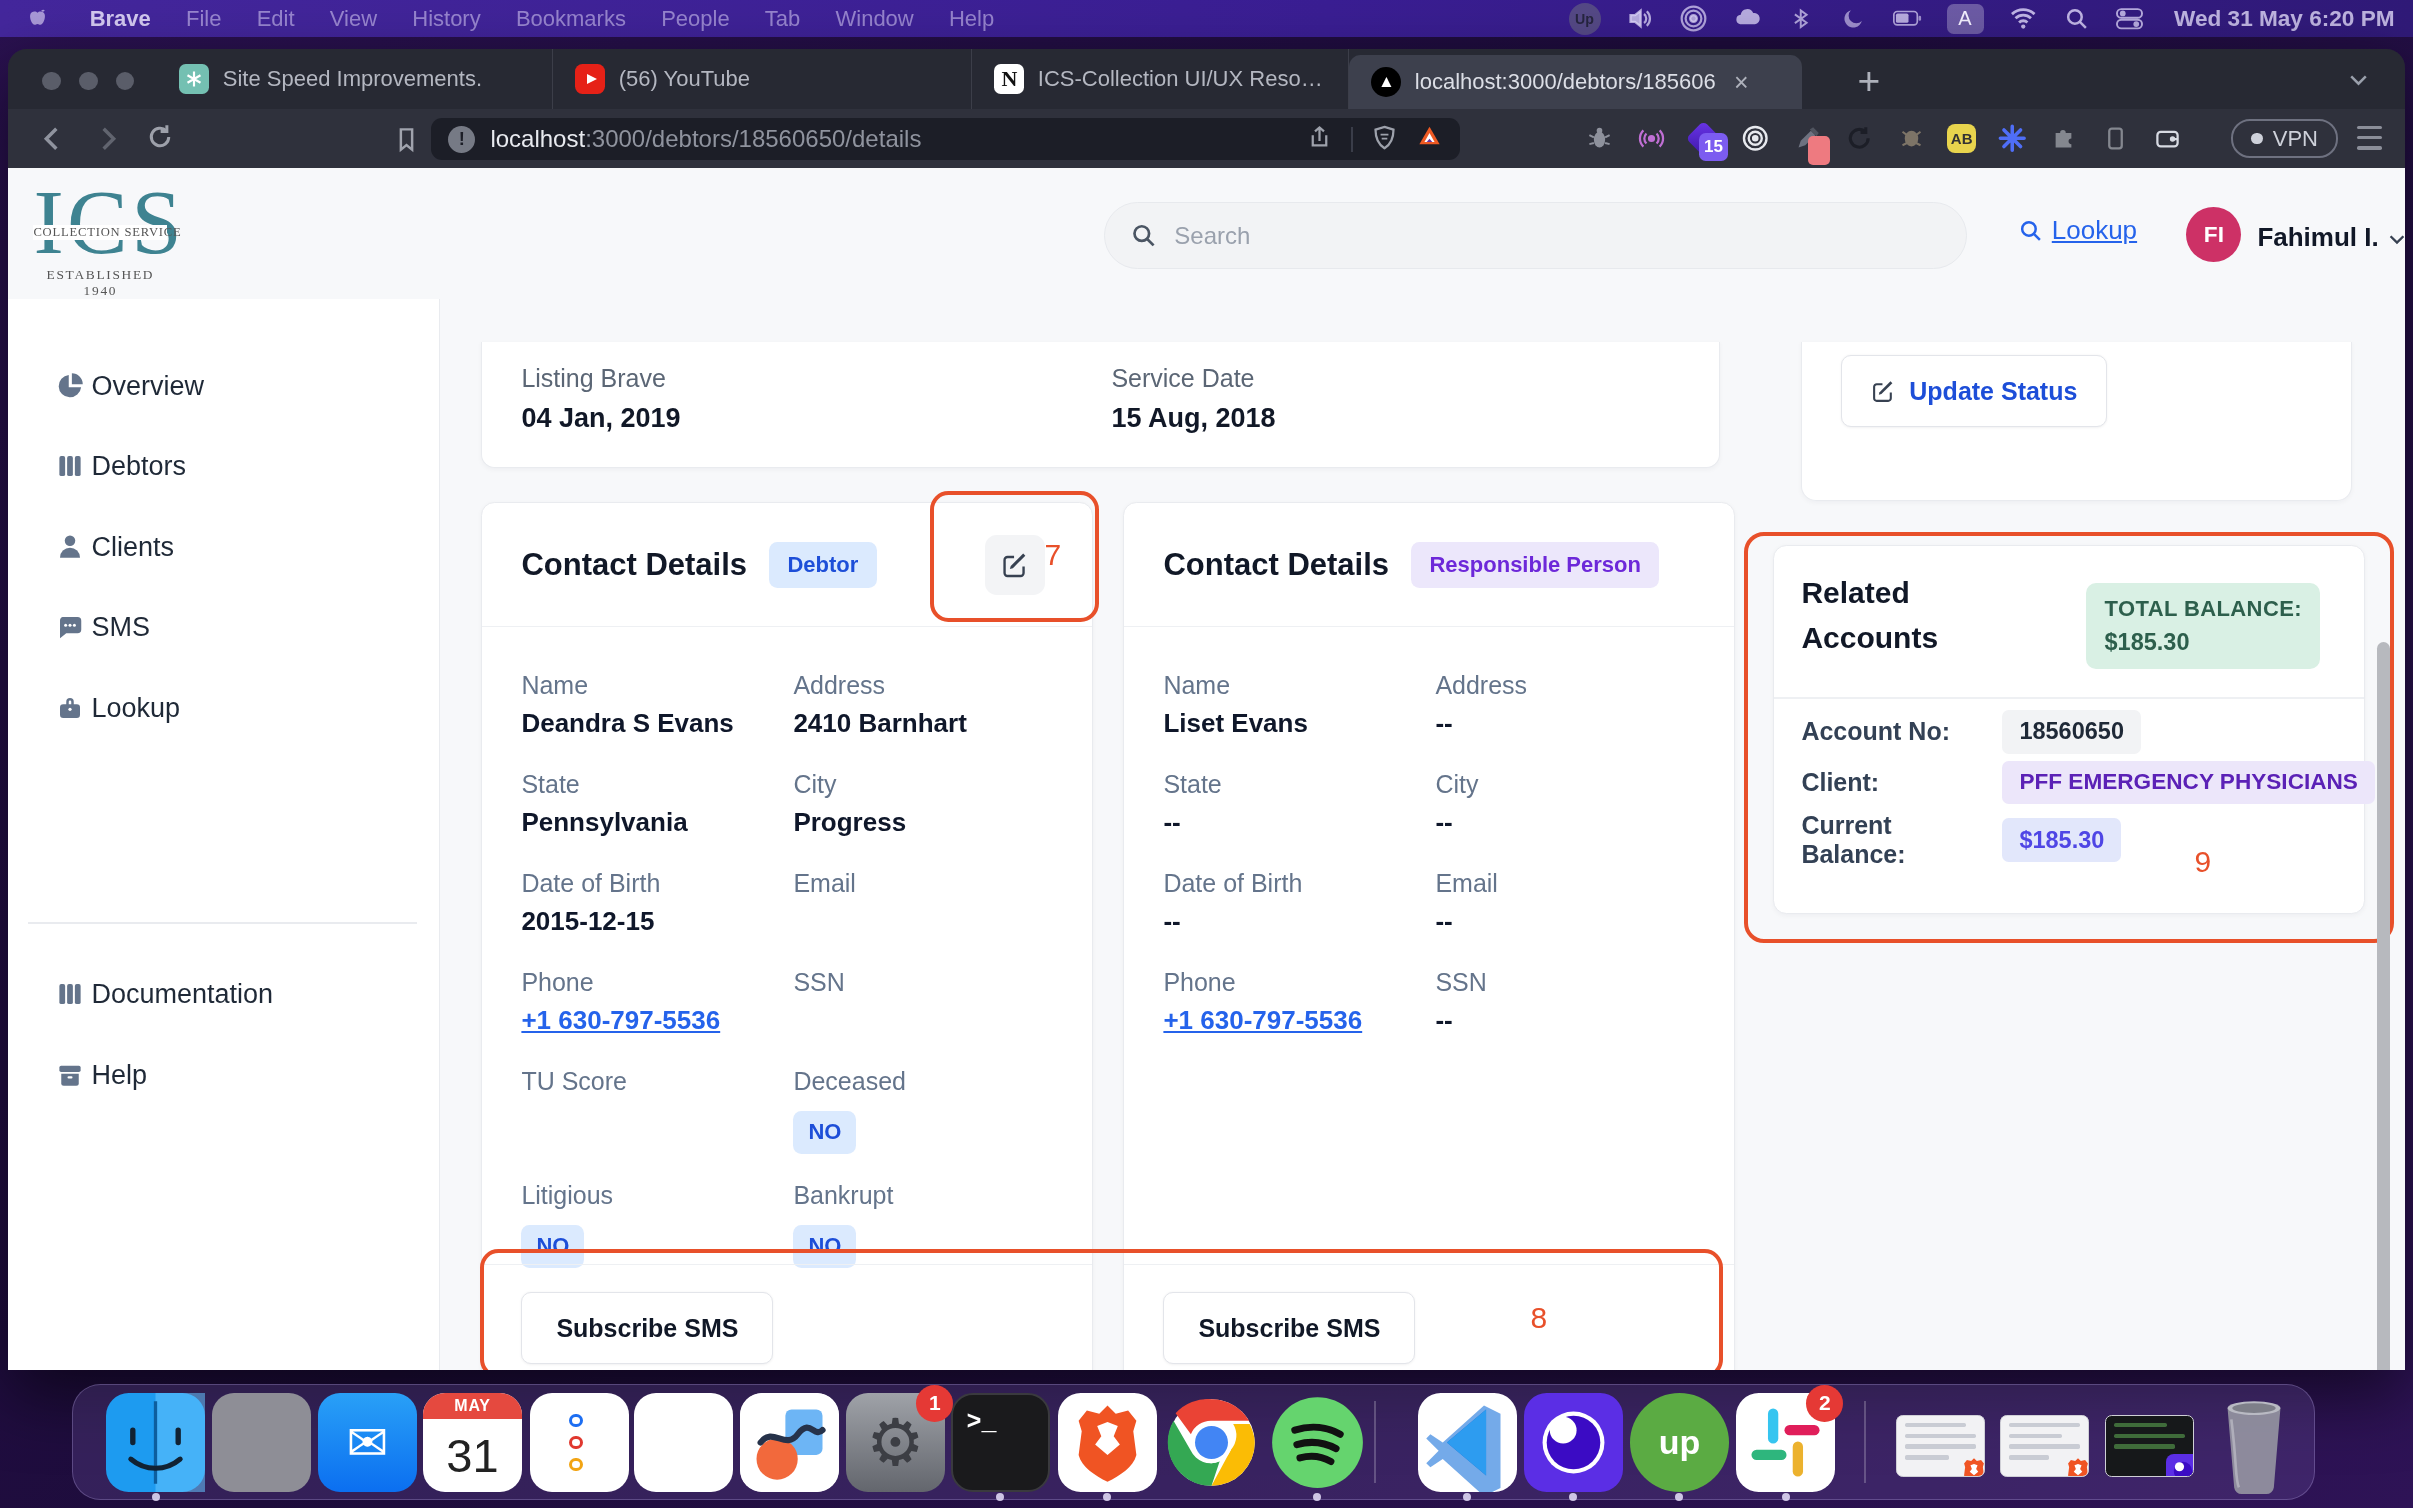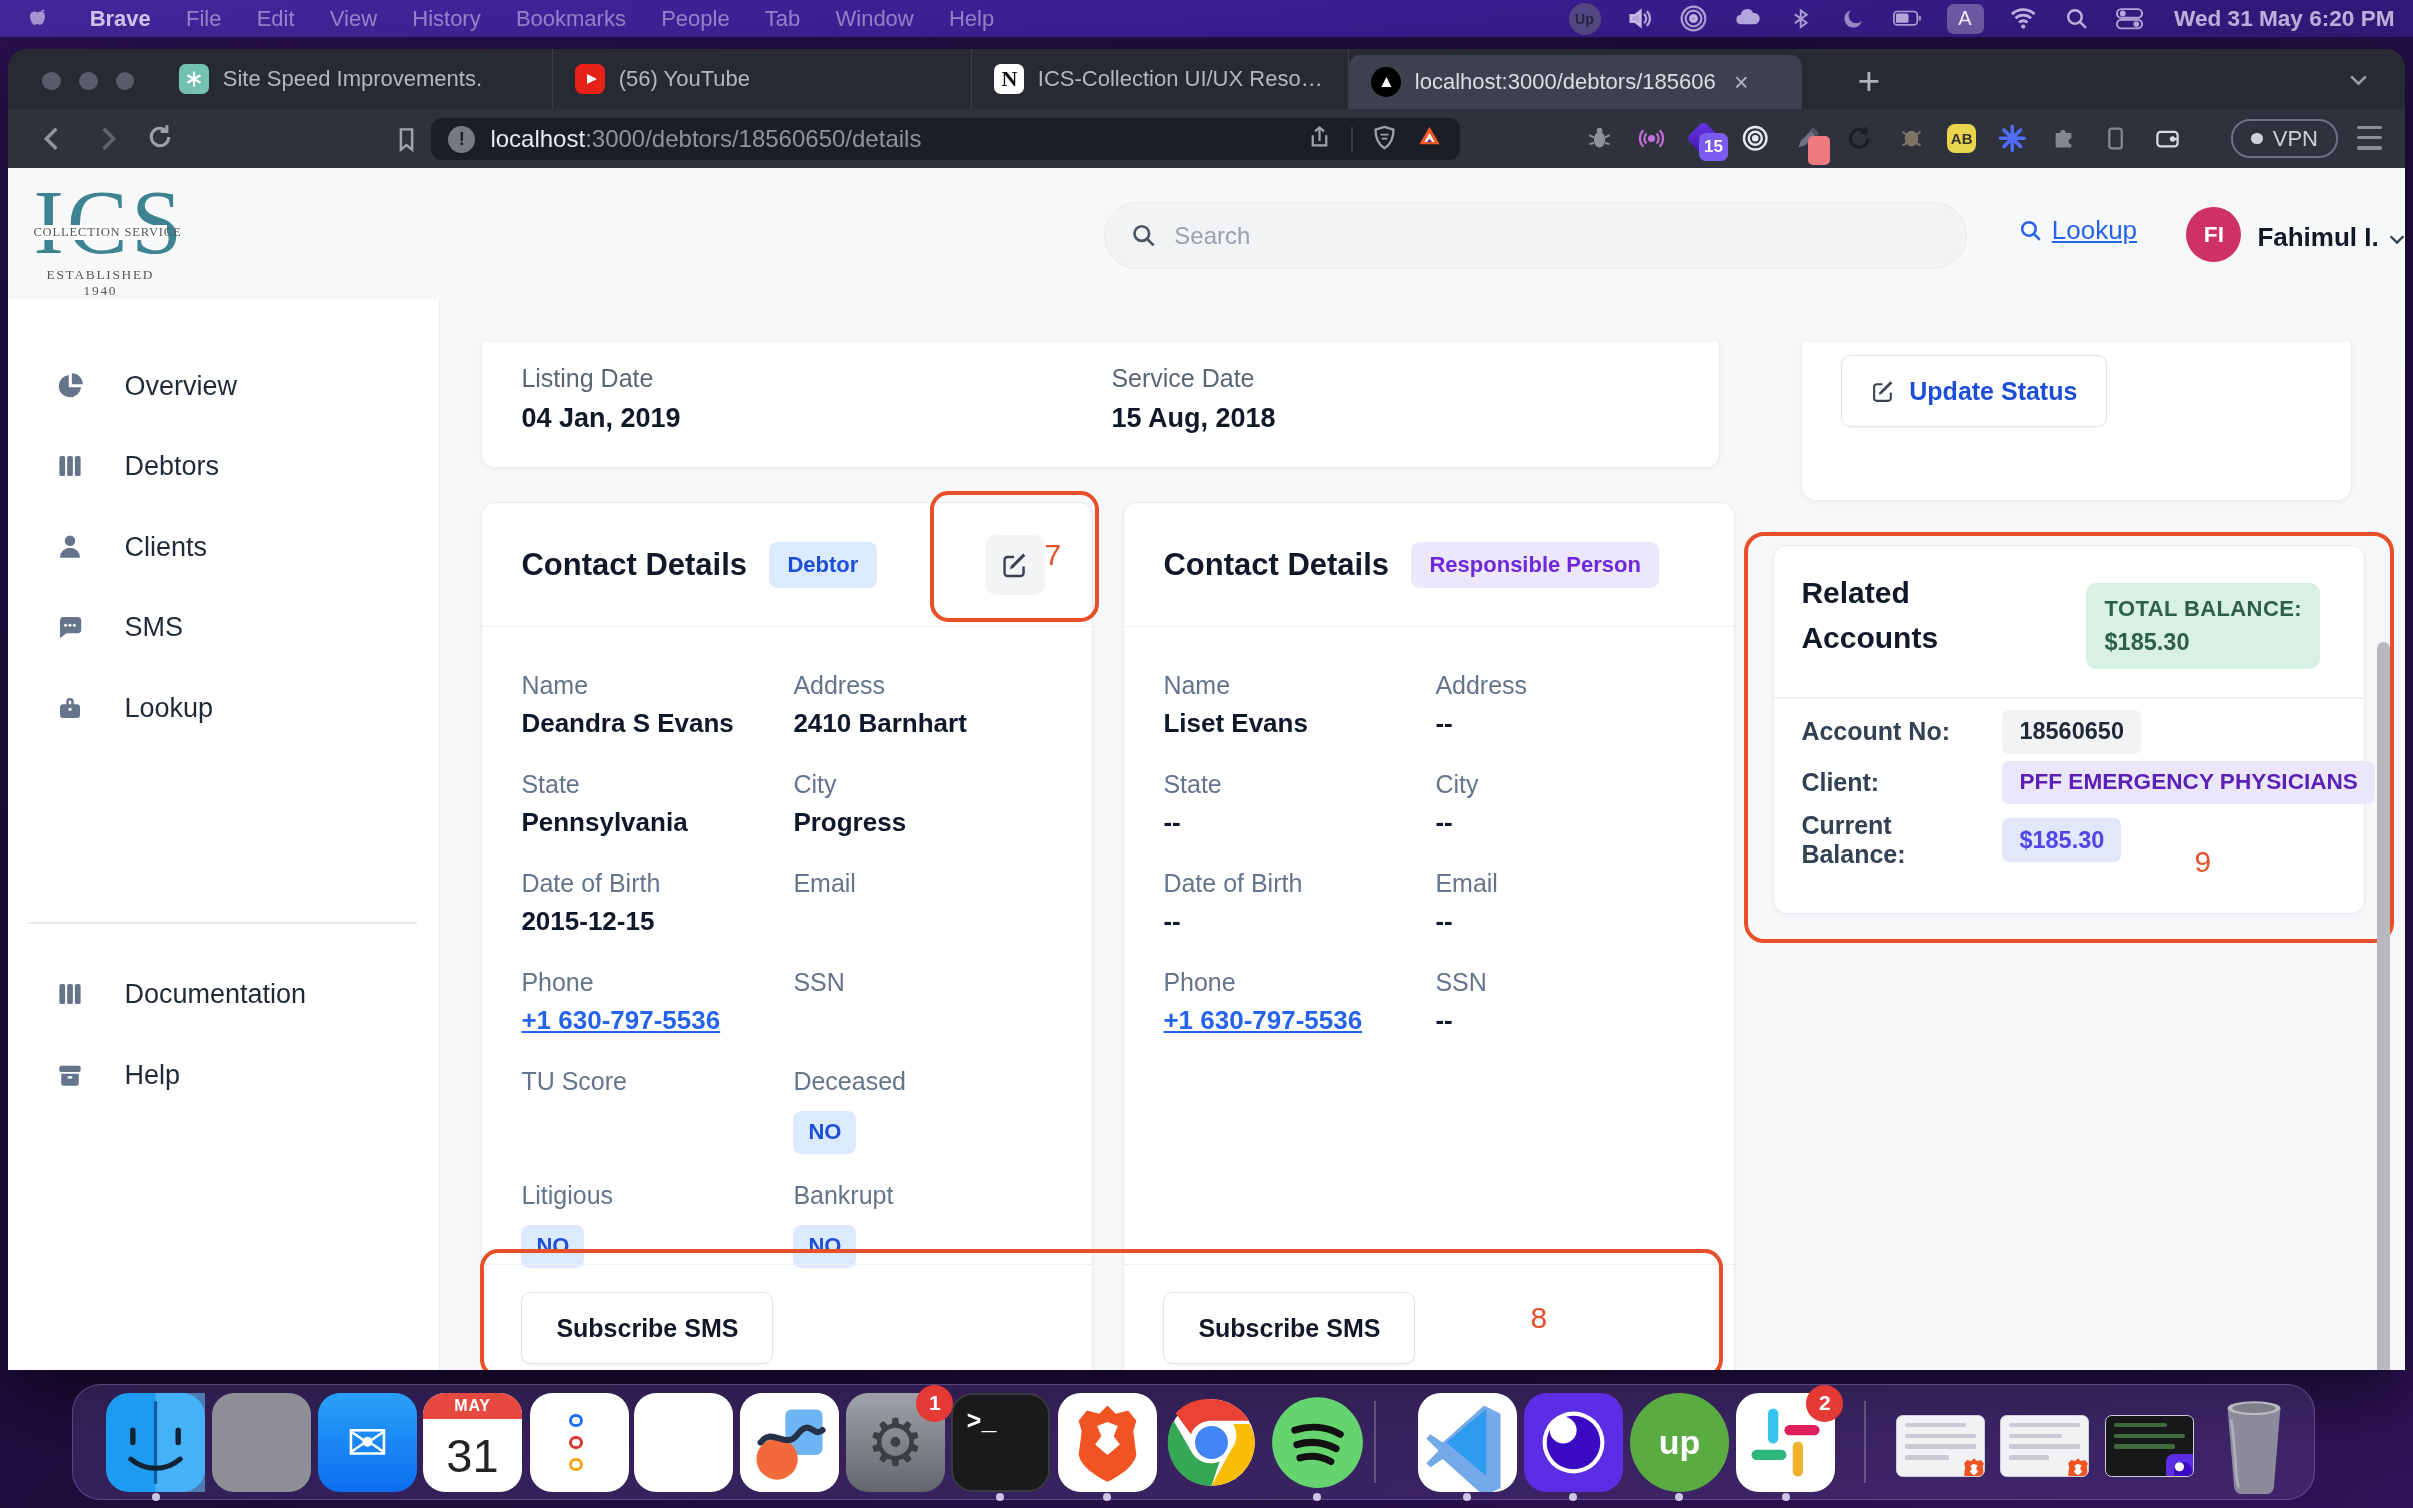--- a/index.html
+++ b/index.html
@@ -82,21 +82,21 @@
     font-family:"Liberation Sans",sans-serif;}
   .searchpill input::placeholder{color:#9aa1ad;}
   .lookup{position:absolute;left:2010px;top:47px;display:flex;align-items:center;gap:8.4px;color:#2563eb;font-size:26px;}
   .lookup a{color:#2563eb;text-decoration:underline;}
   .avatar{position:absolute;left:2178px;top:39px;width:55px;height:55px;border-radius:50%;background:#cd3166;
     color:#fff;font-size:22.6px;font-weight:bold;display:flex;align-items:center;justify-content:center;}
   .username{position:absolute;left:2249px;top:54px;font-size:26px;font-weight:600;color:#111827;white-space:nowrap;}
   .user-chev{position:absolute;left:2378px;top:60px;color:#374151;}
   
   .sidebar{position:absolute;left:0;top:131px;width:432px;bottom:0;background:#fff;border-right:1.7px solid #e9ebef;}
-  .side-item{position:absolute;left:0;width:100%;height:80px;display:flex;align-items:center;gap:39px;padding-left:47px;}
+  .side-item{position:absolute;left:0;width:100%;height:80px;display:flex;align-items:center;gap:6px;padding-left:47px;}
   .side-item .slabel{font-size:27px;color:#1f2937;font-weight:500;}
   .side-div{position:absolute;left:20px;right:22px;height:1.7px;background:#e9ebef;top:623px;}
   .sicon{width:30px;height:30px;flex:0 0 auto;}
   
   .card{position:absolute;background:#fff;border:0.8px solid #e9ebef;box-shadow:0 1.7px 5px rgba(15,23,42,.04);}
   .card1{left:473px;top:174px;width:1239px;height:126px;border-radius:0 0 13.4px 13.4px;border-top:none;}
   .dcol{position:absolute;top:22px;}
   .dlabel{font-size:25px;color:#5b6675;}
   .dvalue{font-size:27px;font-weight:700;color:#111827;margin-top:10px;}
   .card-us{left:1793px;top:174px;width:551px;height:159px;border-radius:0 0 15px 15px;border-top:none;}
@@ -493,21 +493,21 @@
             <rect x="3.5" y="4.5" width="17" height="5" rx="1.4"></rect>
             <path d="M5 11h14v7.5a2 2 0 0 1-2 2H7a2 2 0 0 1-2-2z"></path>
             <rect x="10" y="13" width="4" height="1.8" rx="0.9" fill="#fff"></rect>
           </svg>
         <span class="slabel">Help</span>
       </div>
     </div>
 
     <div class="card card1">
       <div class="dcol" style="left:39px">
-        <div class="dlabel">Listing Date</div>
+        <div class="dlabel">Listing Brave</div>
         <div class="dvalue">04 Jan, 2019</div>
       </div>
       <div class="dcol" style="left:629px">
         <div class="dlabel">Service Date</div>
         <div class="dvalue">15 Aug, 2018</div>
       </div>
     </div>
 
     <div class="card card-us">
       <button class="btn us-btn">

